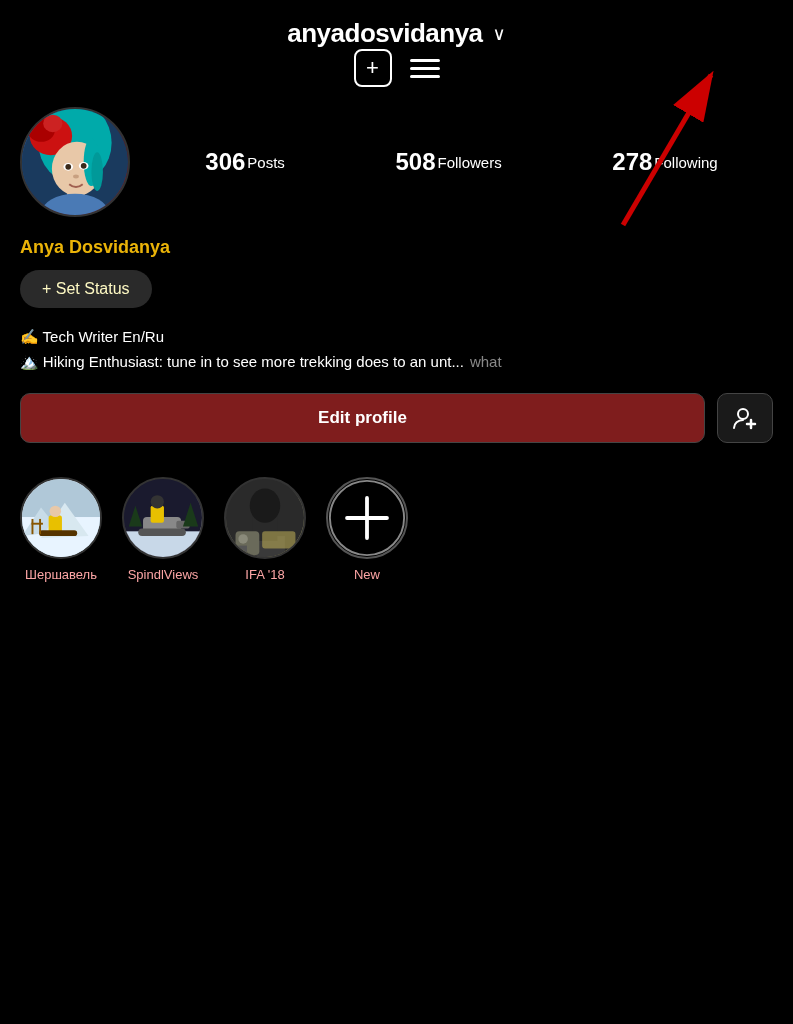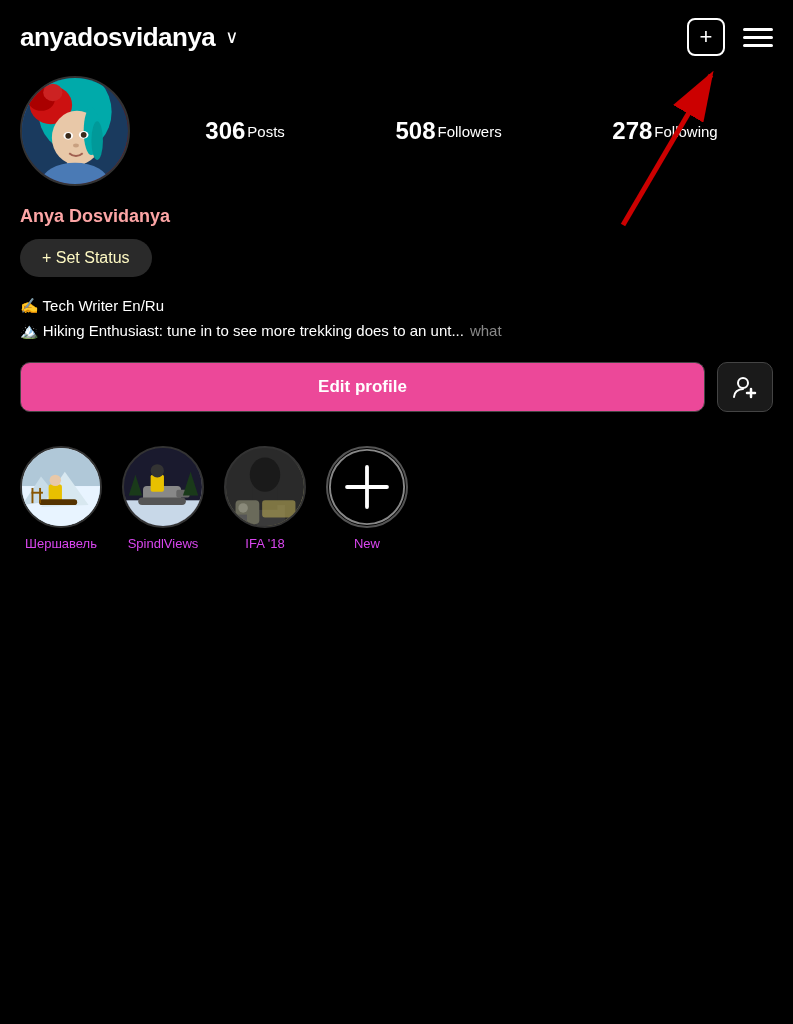--- a/index.html
+++ b/index.html
@@ -12,20 +12,21 @@
       min-height: 1024px;
       overflow-x: hidden;
     }
 
     
     .header {
       display: flex;
       align-items: center;
       justify-content: space-between;
       padding: 18px 20px 10px 20px;
+      flex-direction: column;
     }
 
     .header-left {
       display: flex;
       align-items: center;
       gap: 8px;
     }
 
     .username-text {
       font-size: 26px;
@@ -129,21 +130,21 @@
     .stat-label {
       font-size: 15px;
       color: #fff;
       font-weight: 400;
     }
 
     
     .profile-name {
       font-size: 18px;
       font-weight: 700;
-      color: #fca5a5;
+      color: #eab308;
       margin-bottom: 12px;
     }
 
     .set-status-btn {
       display: inline-flex;
       align-items: center;
       gap: 6px;
       background: #2a2a2a;
       border: none;
       border-radius: 22px;
@@ -178,21 +179,21 @@
 
     
     .action-buttons {
       display: flex;
       gap: 12px;
       margin-bottom: 24px;
     }
 
     .edit-profile-btn {
       flex: 1;
-      background: #ec4899;
+      background: #7f1d1d;
       border: 1.5px solid #444;
       border-radius: 10px;
       color: #fff;
       font-size: 17px;
       font-weight: 700;
       padding: 12px;
       cursor: pointer;
       text-align: center;
     }
 
@@ -241,21 +242,21 @@
       background: transparent;
       display: flex;
       align-items: center;
       justify-content: center;
       font-size: 34px;
       color: #fff;
     }
 
     .highlight-label {
       font-size: 13px;
-      color: #d946ef;
+      color: #fca5a5;
       text-align: center;
     }
 
     
     .hl-shersh {
       background: linear-gradient(170deg, #c8d8e8 0%, #e8f0f8 30%, #a0b8c8 60%, #f0f4f8 100%);
       position: relative;
       overflow: hidden;
     }
 

